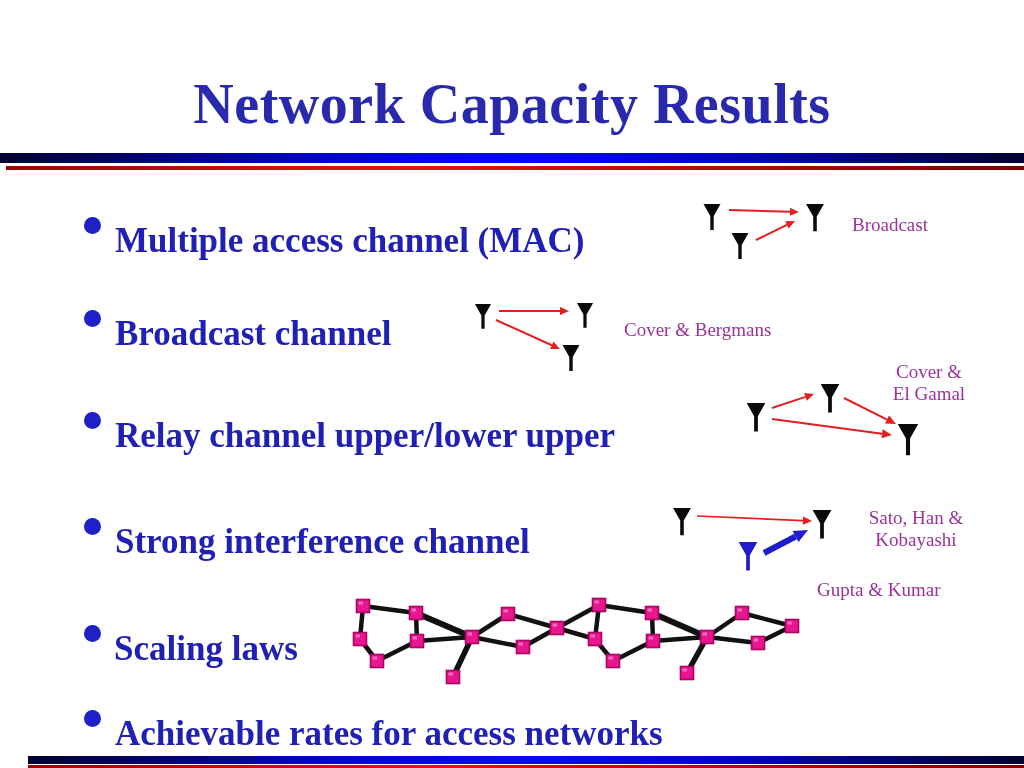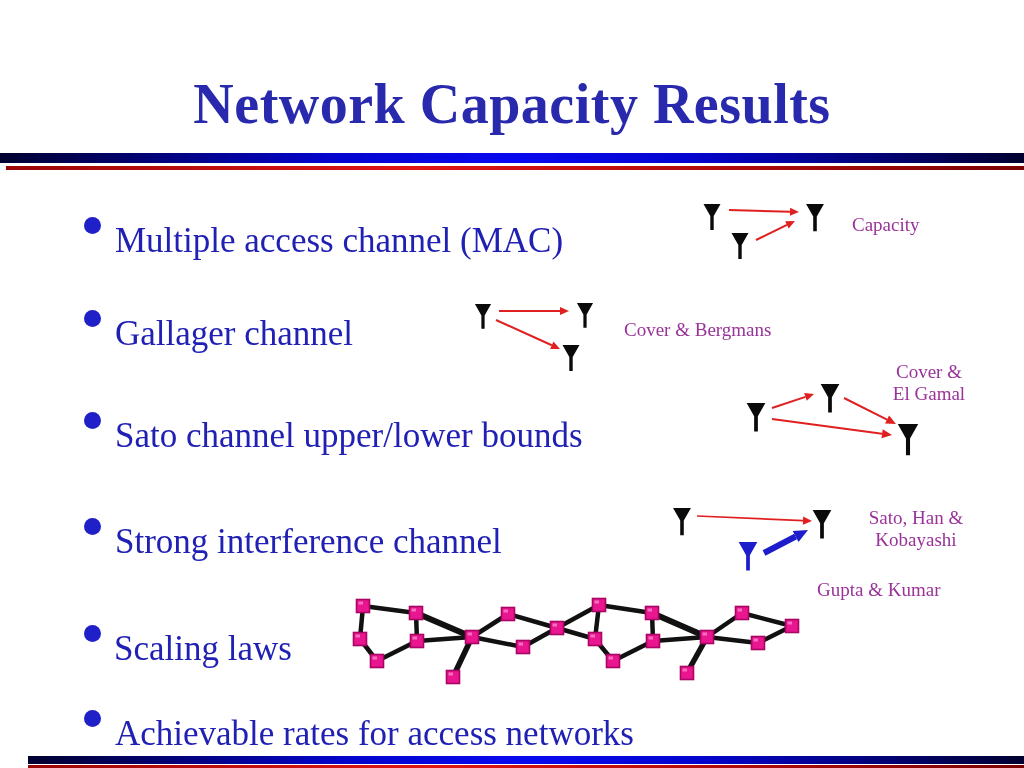--- a/index.html
+++ b/index.html
@@ -18,21 +18,21 @@
   .divider-red-line{
     position:absolute;height:4px;
     background:linear-gradient(90deg,#9a0606 0%,#e01515 40%,var(--divider-red,#c00d0d) 60%,#7c0202 100%);
   }
   #top-divider-blue{left:0;top:153px;width:1024px;}
   #top-divider-red{left:6px;top:166px;width:1018px;}
   #bottom-divider-blue{left:28px;top:756px;width:996px;height:8px;}
   #bottom-divider-red{left:28px;top:765px;width:996px;height:3px;}
   .bullet-row{position:absolute;left:84px;height:40px;display:flex;align-items:center;gap:14px;}
   .dot{width:17px;height:17px;border-radius:50%;background:var(--bullet-dot,#2020c8);flex:none;}
-  .bullet-text{font-size:35px;font-weight:normal;color:var(--bullet-text,#2020b4);white-space:nowrap;margin-top:32px;}
+  .bullet-text{font-size:35px;font-weight:bold;color:var(--bullet-text,#2020b4);white-space:nowrap;margin-top:32px;}
   .attr{
     position:absolute;font-size:19px;line-height:22px;color:var(--attribution,#993399);
     white-space:pre-line;
   }
   .attr.center{transform:translateX(-50%);text-align:center;}
   #diagram-layer{position:absolute;left:0;top:0;}
 </style>
 </head>
 <body>
 
@@ -42,25 +42,25 @@
 
   <div class="divider-blue" id="top-divider-blue"></div>
   <div class="divider-red-line" id="top-divider-red"></div>
 
   <div class="bullet-row" style="top:205px;">
     <span class="dot"></span>
     <span class="bullet-text">Multiple access channel (MAC)</span>
   </div>
   <div class="bullet-row" style="top:298px;">
     <span class="dot"></span>
-    <span class="bullet-text">Gallager channel</span>
+    <span class="bullet-text">Broadcast channel</span>
   </div>
   <div class="bullet-row" style="top:400px;">
     <span class="dot"></span>
-    <span class="bullet-text">Sato channel upper/lower bounds</span>
+    <span class="bullet-text">Relay channel upper/lower upper</span>
   </div>
   <div class="bullet-row" style="top:506px;">
     <span class="dot"></span>
     <span class="bullet-text">Strong interference channel</span>
   </div>
   <div class="bullet-row" style="top:613px;gap:13px;">
     <span class="dot"></span>
     <span class="bullet-text">Scaling laws</span>
   </div>
   <div class="bullet-row" style="top:698px;">
@@ -170,21 +170,21 @@
         <rect x="737.5" y="608.5" width="4.5" height="3" fill="#f770bd"></rect>
         <rect x="785.5" y="619.5" width="13" height="13" fill="#ea1690" stroke="#a80662" stroke-width="1.6"></rect>
         <rect x="787.5" y="621.5" width="4.5" height="3" fill="#f770bd"></rect>
         <rect x="751.5" y="636.5" width="13" height="13" fill="#ea1690" stroke="#a80662" stroke-width="1.6"></rect>
         <rect x="753.5" y="638.5" width="4.5" height="3" fill="#f770bd"></rect>
         <rect x="680.5" y="666.5" width="13" height="13" fill="#ea1690" stroke="#a80662" stroke-width="1.6"></rect>
         <rect x="682.5" y="668.5" width="4.5" height="3" fill="#f770bd"></rect>
       </g>
     </svg>
 
-  <div class="attr" style="left:852px;top:214px;">Capacity</div>
+  <div class="attr" style="left:852px;top:214px;">Broadcast</div>
   <div class="attr" style="left:624px;top:319px;">Cover &amp; Bergmans</div>
   <div class="attr center" style="left:929px;top:361px;">Cover &amp;
 El Gamal</div>
   <div class="attr center" style="left:916px;top:507px;">Sato, Han &amp;
 Kobayashi</div>
   <div class="attr" style="left:817px;top:579px;">Gupta &amp; Kumar</div>
 
   <div class="divider-blue" id="bottom-divider-blue"></div>
   <div class="divider-red-line" id="bottom-divider-red"></div>
 

